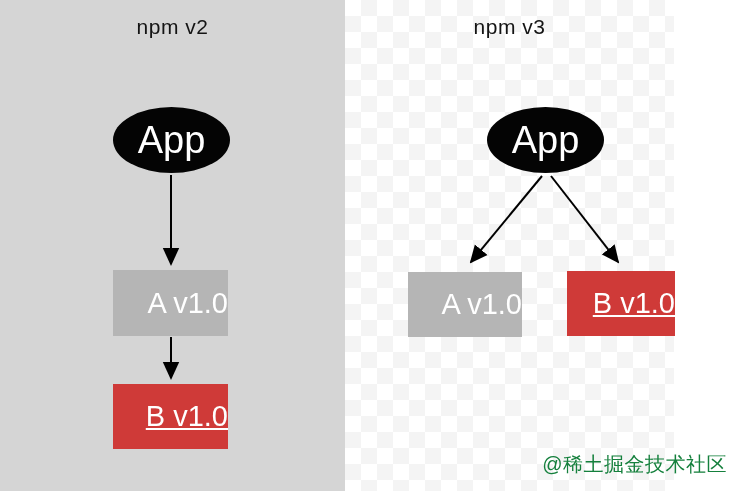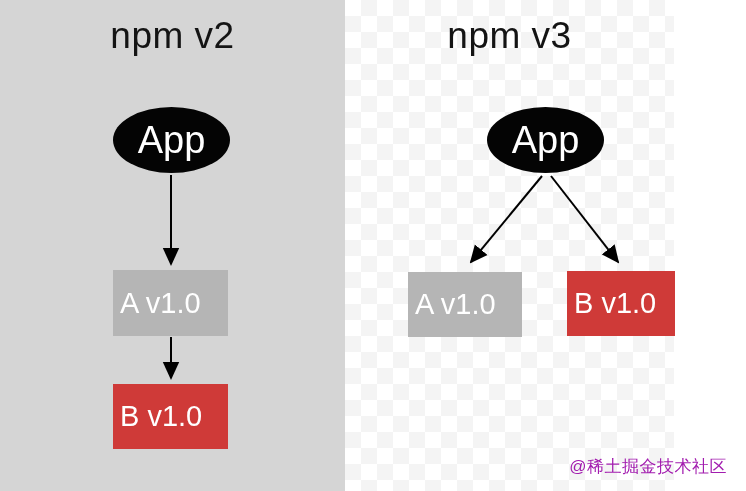--- a/index.html
+++ b/index.html
@@ -30,59 +30,59 @@
     background-color: #ffffff;
     background-image: conic-gradient(#f4f4f4 90deg, #ffffff 90deg 180deg, #f4f4f4 180deg 270deg, #ffffff 270deg);
     background-size: 32px 32px;
   }
   .panel-title {
     position: absolute;
     top: 15px;
     left: 0;
     width: 100%;
     text-align: center;
-    font-size: 37px;
+    font-size: 21px;
     color: #141414;
     letter-spacing: 0.5px;
   }
   .node-ellipse {
     position: absolute;
     width: 117px;
     height: 66px;
     background: #040404;
     border-radius: 50%;
     display: flex;
     align-items: center;
     justify-content: center;
     color: #ffffff;
     font-size: 38px;
   }
   .node-box {
     position: absolute;
     display: flex;
     align-items: center;
-    justify-content: flex-start;
+    justify-content: flex-end;
     color: #ffffff;
     font-size: 29px;
     padding-left: 7px;
   }
   .box-gray { background: #b5b5b5; }
-  .box-red  { background: #cf3a38; }
+  .box-red  { background: #cf3a38; text-decoration: underline; }
   .edges-layer {
     position: absolute;
     top: 0;
     left: 0;
     pointer-events: none;
   }
   .watermark {
     position: absolute;
     right: 19px;
     bottom: 13px;
-    font-size: 17px;
-    color: #a21caf;
+    font-size: 20px;
+    color: #15803d;
     letter-spacing: 0.5px;
   }
 </style>
 </head>
 <body>
 
 <div class="canvas">
 
   <div class="panel panel-left">
     <div class="panel-title">npm v2</div>

